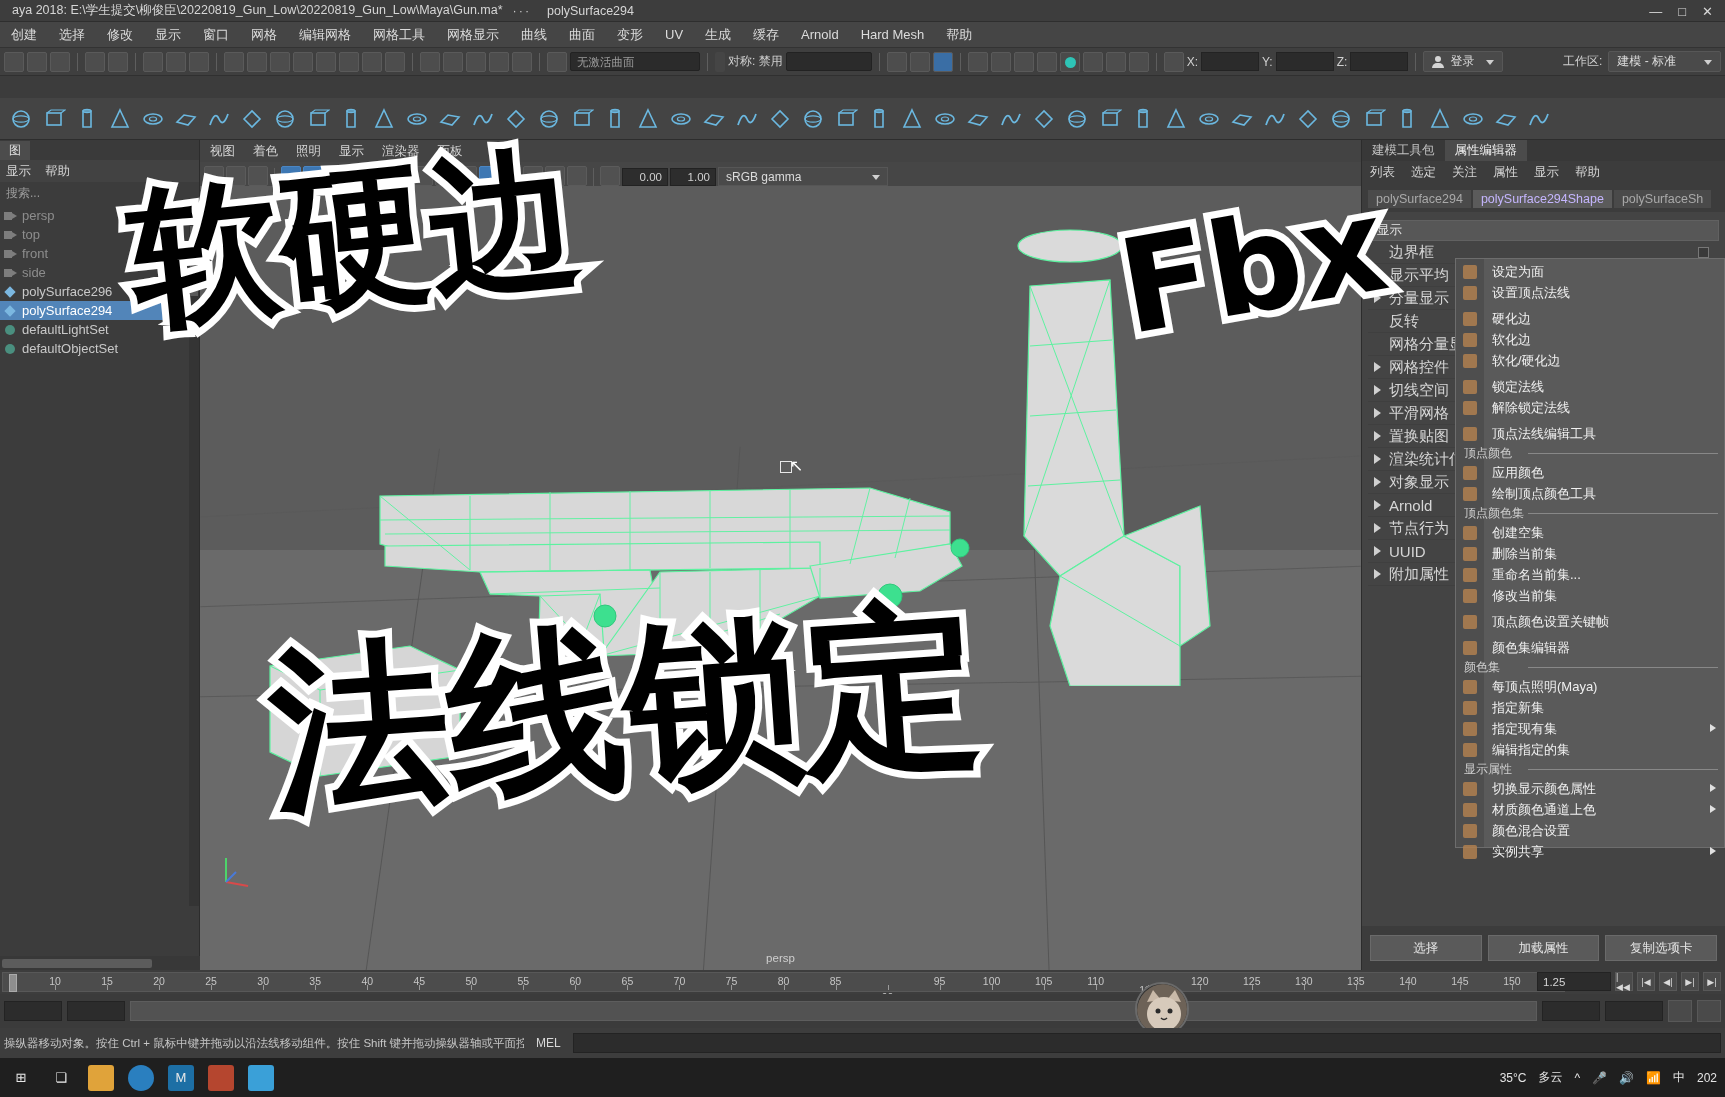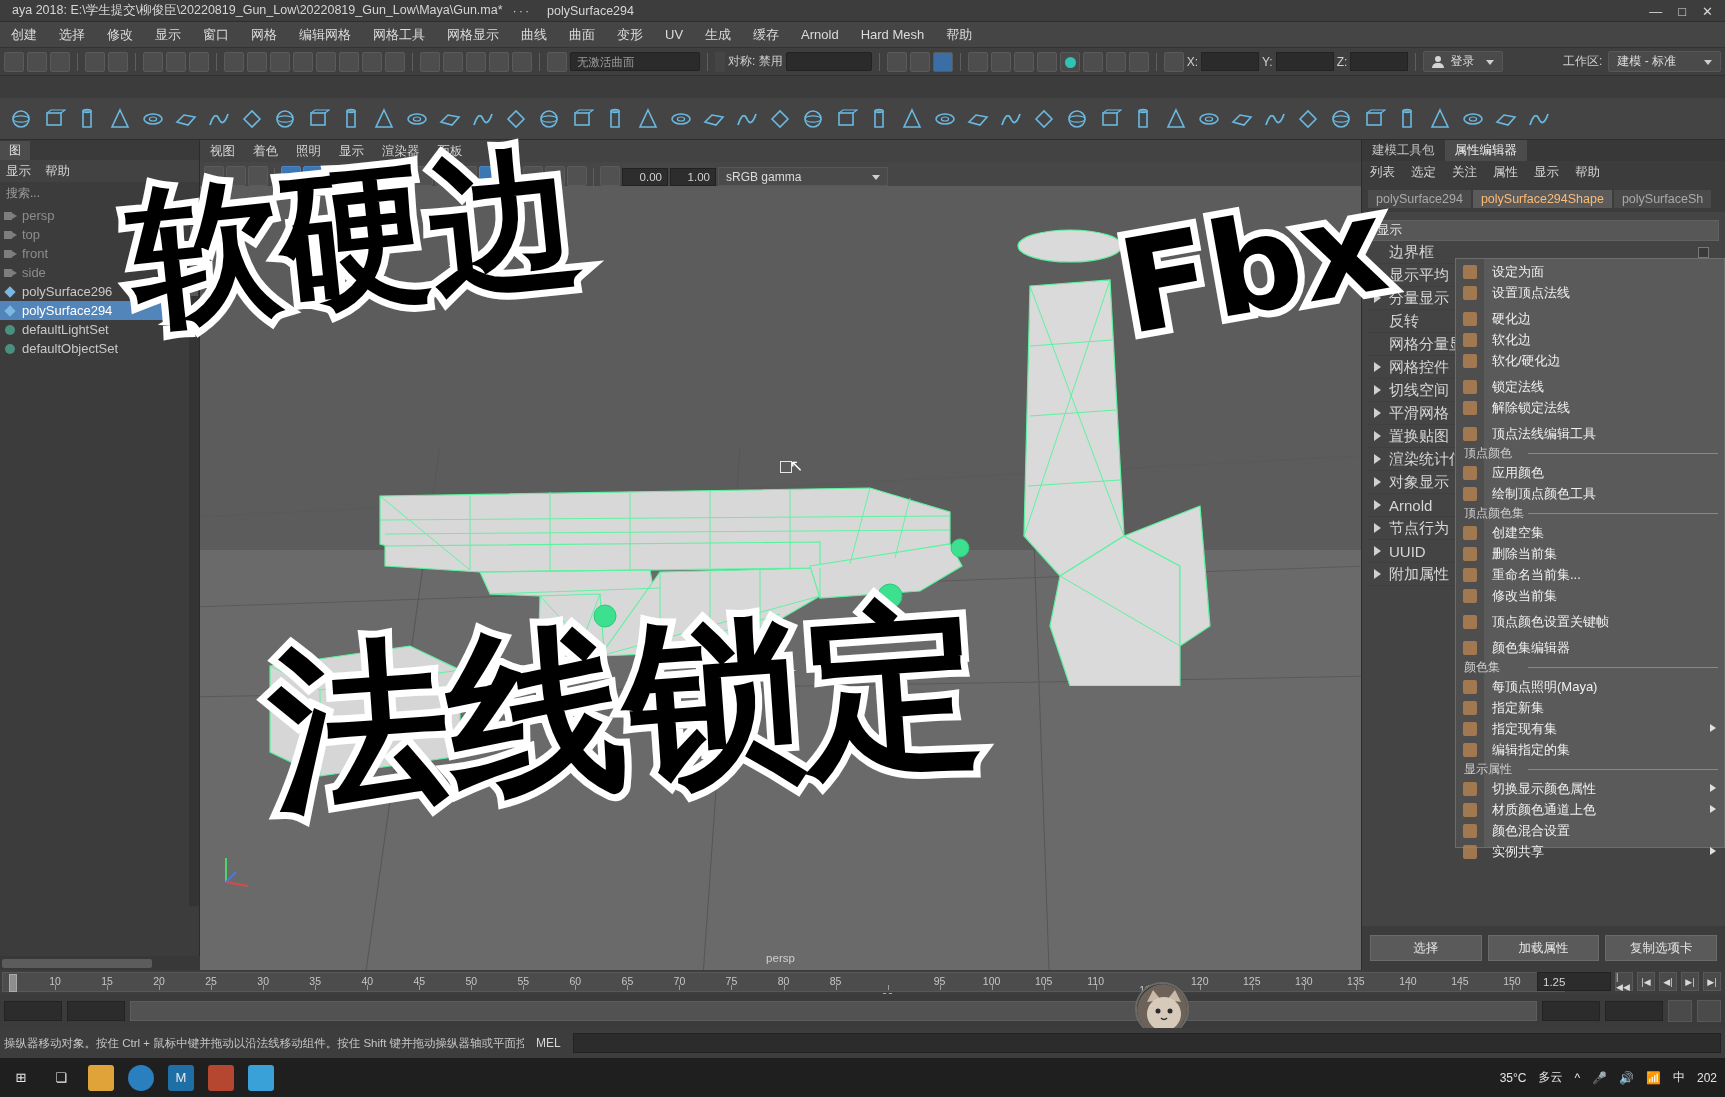--- a/index.html
+++ b/index.html
@@ -120,21 +120,21 @@
   .rightpanel {
     position:absolute; left:1361px; top:140px; width:364px; height:830px;
     background:#3c3c3c; border-left:1px solid #2c2c2c;
   }
   .rp-tabs { height:21px; display:flex; align-items:center; background:#383838; font-size:12.5px; }
   .rp-tab { padding:2px 10px; color:#c2c2c2; }
   .rp-tab.active { background:#4b4b4b; color:#eeeeee; }
   .rp-menu { height:23px; display:flex; align-items:center; gap:16px; padding-left:8px; font-size:12.5px; color:#d4d4d4;}
   .rp-nodetabs { height:24px; display:flex; align-items:flex-end; gap:2px; padding-left:6px; font-size:12.5px;}
   .nt { padding:2px 8px; background:#4a4a4a; color:#a9a9a9; white-space:nowrap;}
-  .nt.active { background:#5b5b5b; color:#fdba74; }
+  .nt.active { background:#5b5b5b; color:#c4b5fd; }
   .rp-body { position:absolute; left:0; top:72px; right:0; bottom:44px; background:#444; }
   .rp-section { margin:8px 6px 0; }
   .rp-hdr { height:21px; background:#575757; color:#e4e4e4; font-size:12.5px; display:flex; align-items:center; padding-left:8px; border:1px solid #616161;}
   .rp-row { height:23px; display:flex; align-items:center; font-size:15px; color:#d6d6d6; gap:8px; padding-left:6px; border-bottom:1px solid #3f3f3f;}
   .rp-arrow { width:0;height:0;border-top:5px solid transparent;border-bottom:5px solid transparent;border-left:7px solid #d0d0d0; flex:0 0 7px;}
   .rp-chk { width:11px; height:11px; border:1px solid #777; background:#3a3a3a; margin-left:auto; margin-right:10px;}
   .rp-foot { position:absolute; left:0; bottom:0; width:100%; height:44px; display:flex; align-items:center; gap:6px; padding:0 8px; background:#3c3c3c;}
   .rbtn { flex:1; height:26px; background:#5a5a5a; border:1px solid #6a6a6a; color:#e8e8e8; font-size:12.5px; display:flex; align-items:center; justify-content:center;}
 
   

